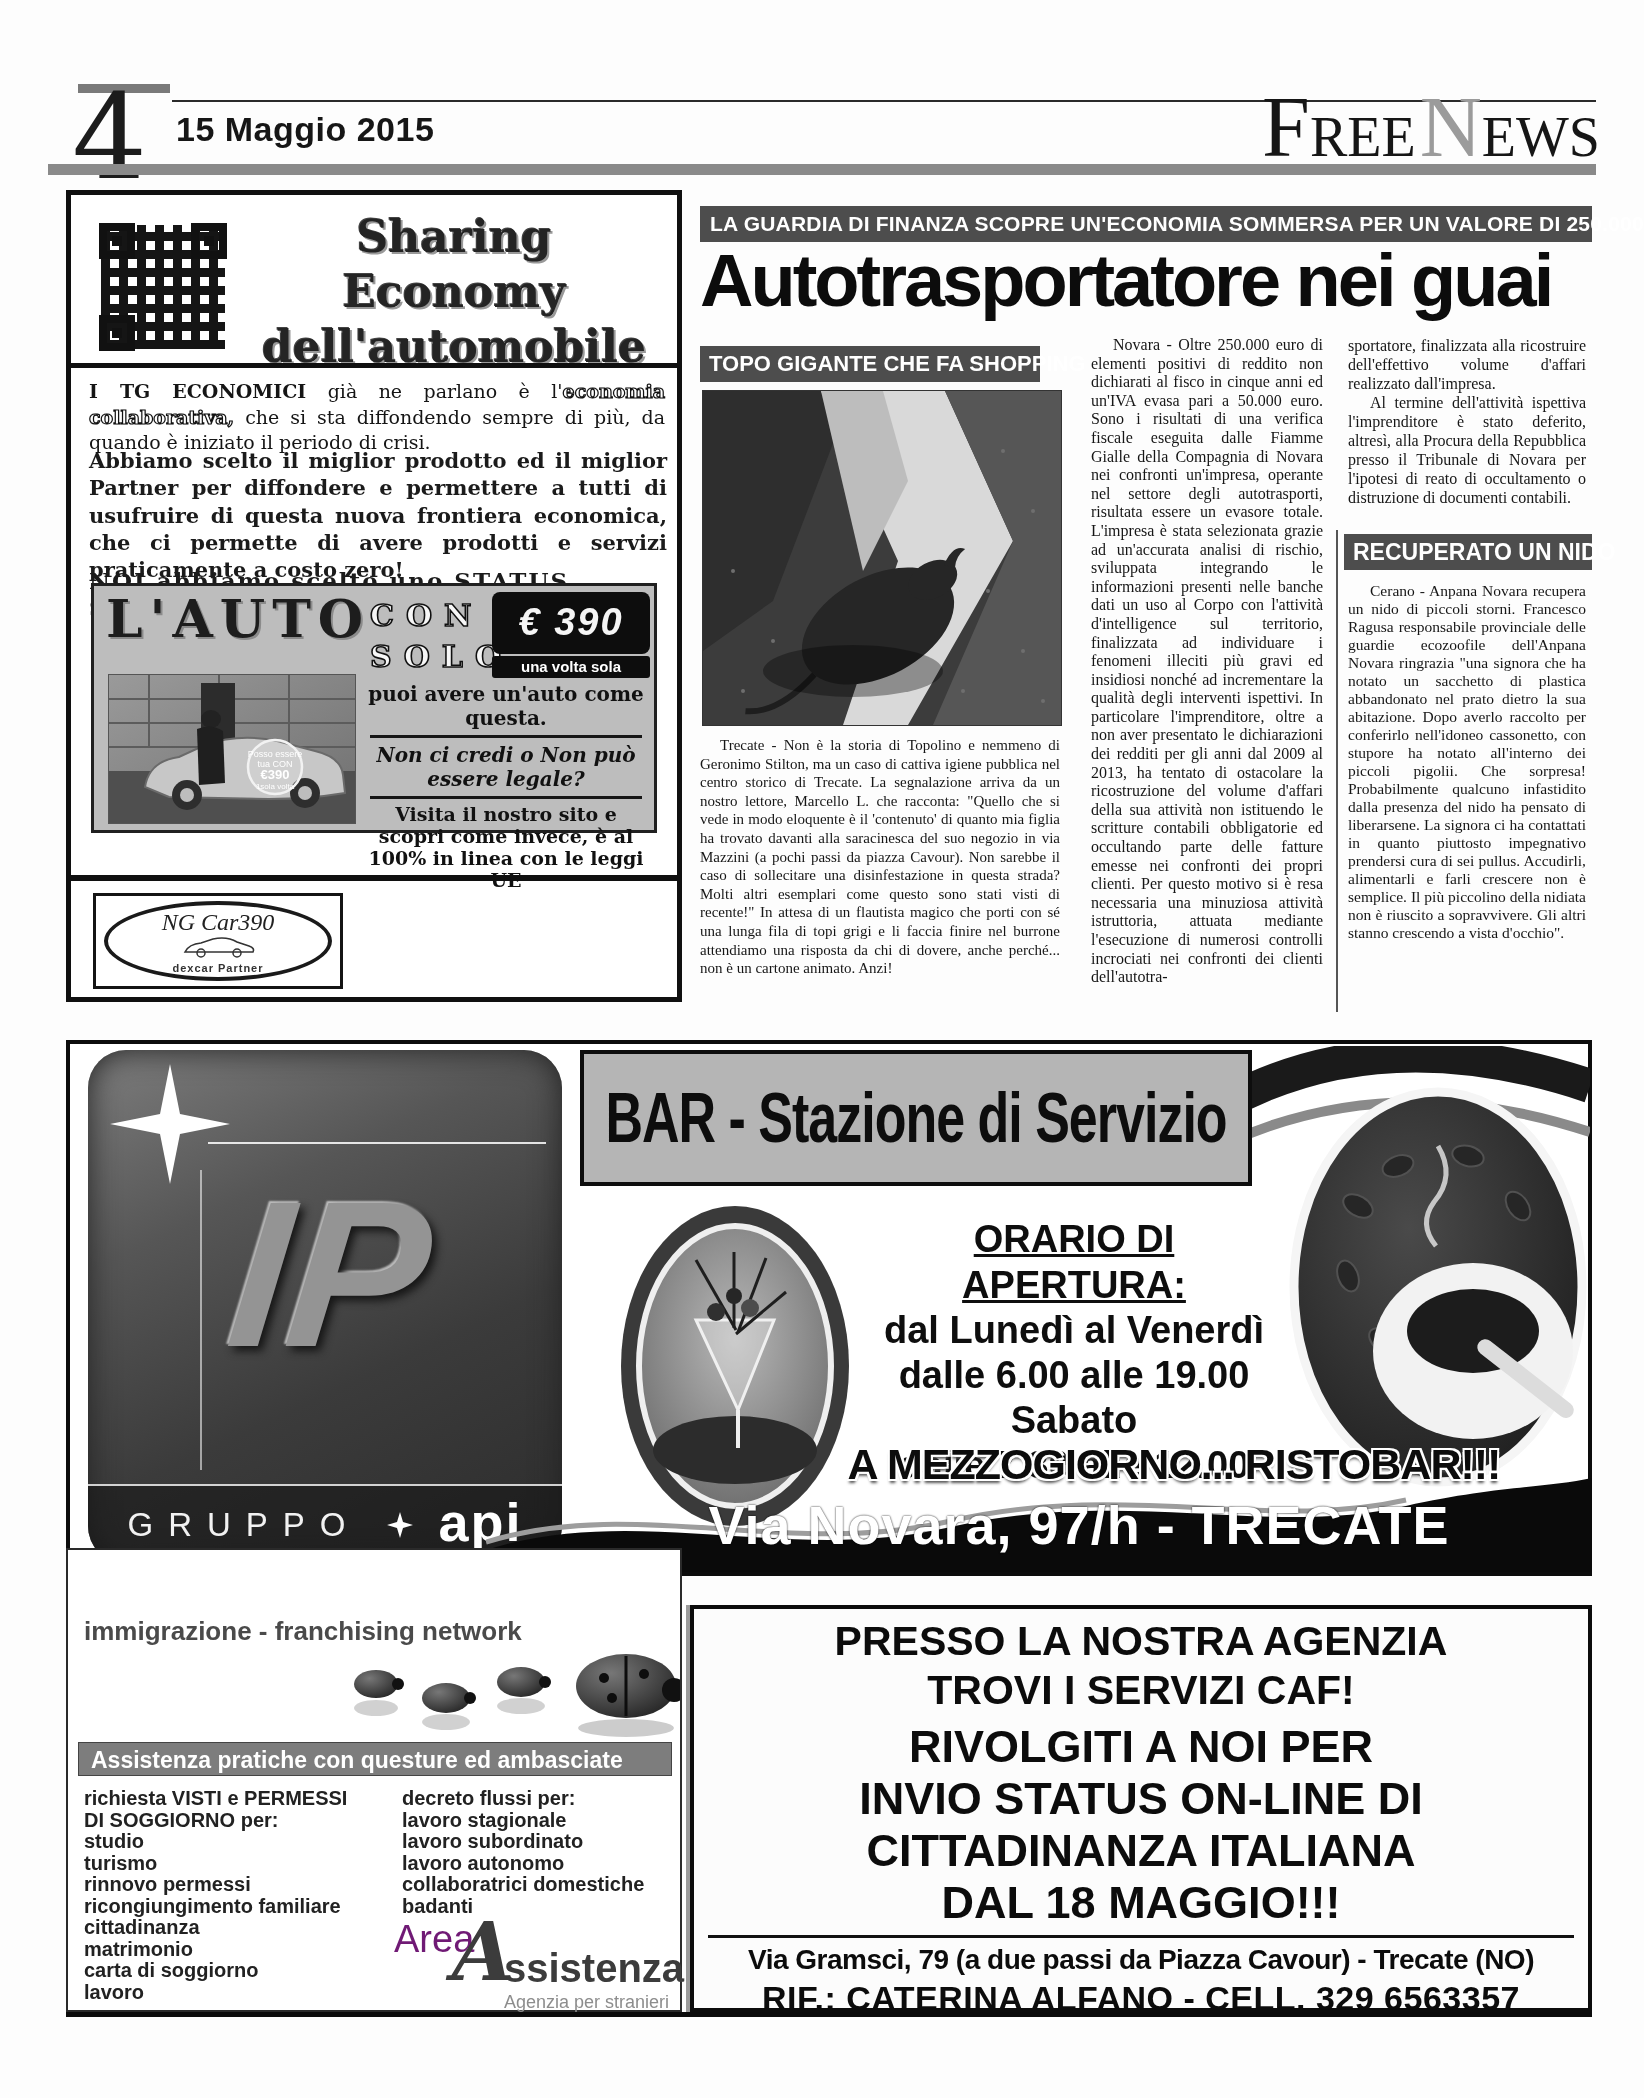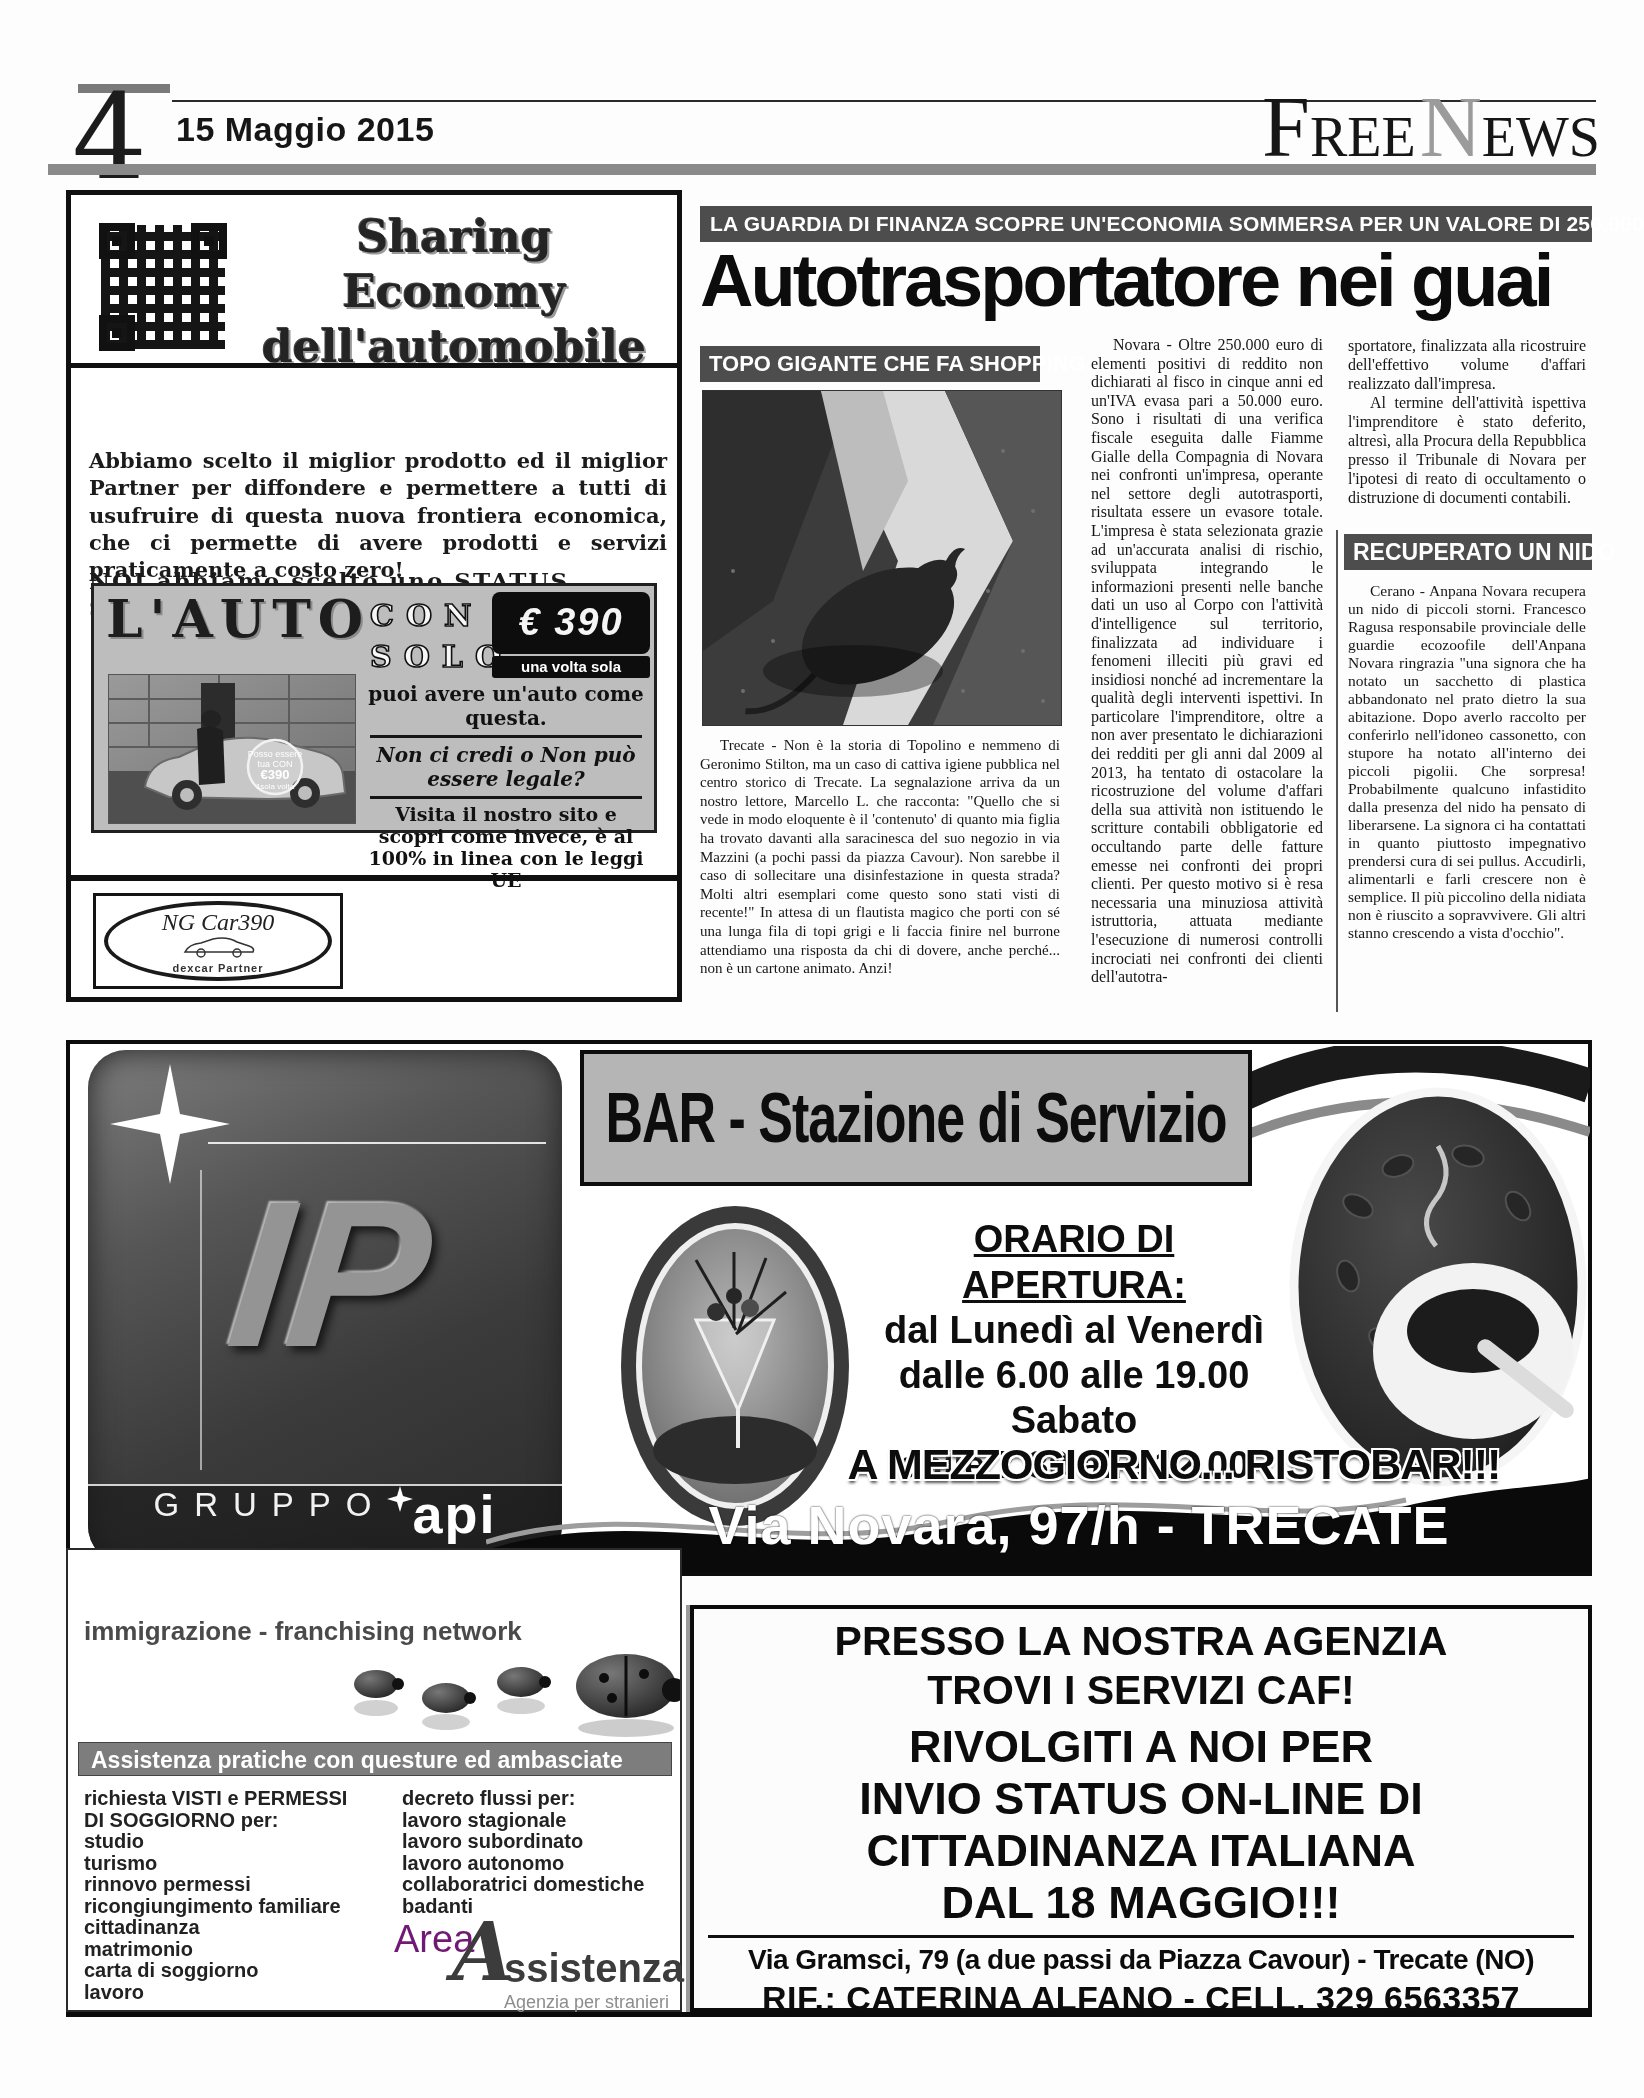--- a/index.html
+++ b/index.html
@@ -90,21 +90,21 @@
   .banner{left:66px;top:1040px;width:1526px;height:536px;border:4px solid #0c0c0c;background:#fff;box-sizing:border-box;}
   .ip-panel{left:18px;top:6px;width:474px;height:514px;border-radius:38px;
             background:linear-gradient(155deg,#7d7d7d 0%,#565656 30%,#3b3b3b 62%,#2c2c2c 100%);
             box-shadow:inset 0 0 30px #222;overflow:hidden;}
   .ip-hline{position:absolute;left:120px;top:92px;right:16px;height:2px;background:rgba(255,255,255,.85);}
   .ip-vline{position:absolute;left:112px;top:120px;width:2px;height:300px;background:rgba(255,255,255,.55);}
   .ip-word{position:absolute;left:92px;top:120px;width:300px;text-align:center;font-weight:bold;font-style:italic;
            font-size:208px;line-height:1;color:#949494;transform:skewX(-6deg);
            text-shadow:5px 5px 8px #161616,-2px -2px 2px #c4c4c4;}
   .ip-strip{position:absolute;left:0;right:0;bottom:0;height:78px;background:rgba(20,20,20,.55);
-            border-top:2px solid rgba(255,255,255,.8);display:flex;justify-content:center;}
+            border-top:2px solid rgba(255,255,255,.8);display:flex;align-items:center;justify-content:center;gap:26px;}
   .ip-gruppo{color:#f2f2f2;font-size:33px;letter-spacing:15px;}
   .ip-api{color:#fff;font-size:54px;font-weight:bold;letter-spacing:2px;position:relative;top:-3px;}
   .bar-title{left:510px;top:6px;width:672px;height:136px;background:#b5b5b5;border:4px solid #0d0d0d;
              box-sizing:border-box;display:flex;align-items:center;justify-content:center;}
   .bar-title span{font-weight:bold;font-size:52px;letter-spacing:-1px;transform:scaleY(1.35);color:#0d0d0d;white-space:nowrap;}
   .swoosh{left:1150px;top:2px;width:370px;height:170px;}
   .coffee-oval{left:1218px;top:42px;width:300px;height:402px;}
   .aperitif-oval{left:546px;top:156px;width:238px;height:332px;}
   .orario{left:794px;top:172px;width:420px;text-align:center;color:#0e0e0e;}
   .orario .t{font-weight:bold;font-size:38px;text-decoration:underline;line-height:46px;}
@@ -167,20 +167,21 @@
       <div class="qr-pat"></div>
       <div class="finder" style="left:2px;top:2px;"></div>
       <div class="finder" style="right:2px;top:2px;"></div>
       <div class="finder" style="left:2px;bottom:2px;"></div>
     </div>
     <div class="abs sh-title">
       <div>Sharing Economy</div>
       <div>dell'automobile</div>
     </div>
     <div class="abs sh-div"></div>
+    <div class="abs sh-p1"><b>I TG ECONOMICI</b><span> già ne parlano è l'</span><span class="outline-txt">economia collaborativa,</span><span> che si sta diffondendo sempre di più, da quando è iniziato il periodo di crisi.</span></div>
     <div class="abs sh-p2">Abbiamo scelto il miglior prodotto ed il miglior Partner per diffondere e permettere a tutti di usufruire di questa nuova frontiera economica, che ci permette di avere prodotti e servizi praticamente a costo zero!</div>
     <div class="abs sh-p3">NOI abbiamo scelto uno STATUS SYMBOL:</div>
 
     <div class="abs promo">
       <div class="abs promo-auto">L'AUTO</div>
       <div class="abs promo-con">
         <div>CON</div>
         <div>SOLO</div>
       </div>
       <div class="abs price-box">€ 390</div>

